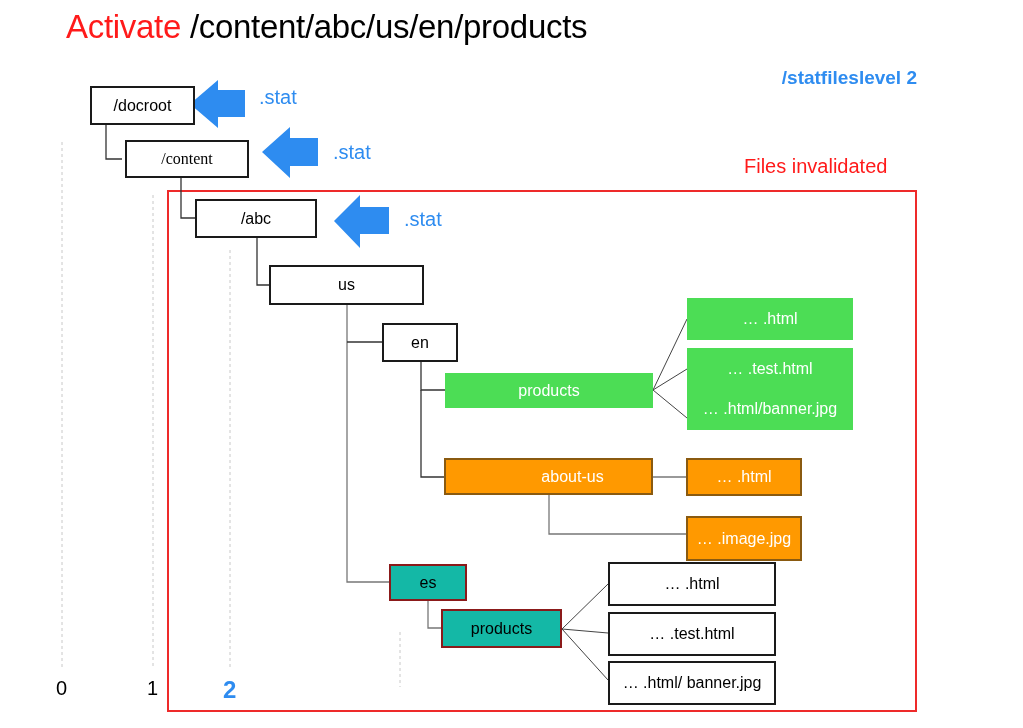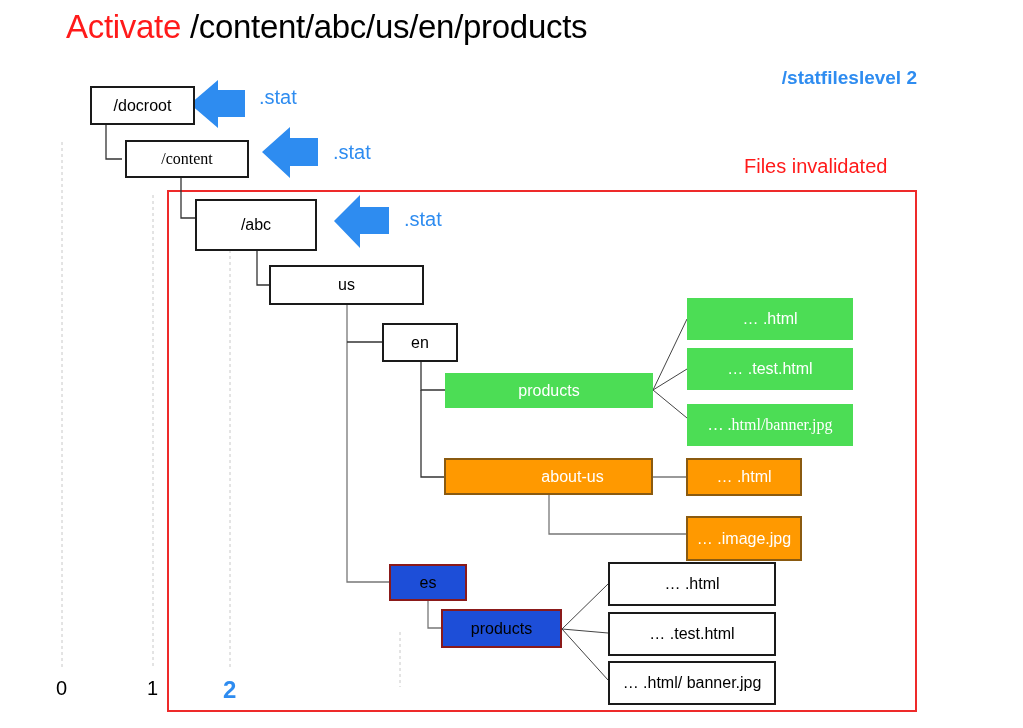--- a/index.html
+++ b/index.html
@@ -3,21 +3,21 @@
 <meta charset="utf-8">
 <style>
   html, body { margin:0; padding:0; background:#ffffff; }
   body { width:1023px; height:728px; position:relative; overflow:hidden; font-family:"Liberation Sans", "DejaVu Sans", sans-serif; }
   .title { position:absolute; left:22px; top:8px; font-size:33px; color:#000; white-space:nowrap; letter-spacing:-0.3px;margin-left:44px; }
   .title .act { color:#ff1a1a; }
   .node { position:absolute; box-sizing:border-box; display:flex; align-items:center; justify-content:center; font-size:16px; white-space:nowrap; }
   .plain { border:2px solid #1a1a1a; background:#fff; color:#000; }
   .green { background:#4cdd55; color:#fff; border:1px solid #4cdd55; }
   .orange { background:#ff9900; color:#fff; border:2px solid #8a5a10; }
-  .dred { border:2px solid #8b1a1a; background:#1d4ed8; color:#000; }
+  .dred { border:2px solid #8b1a1a; background:#14b8a6; color:#000; }
   .stat { position:absolute; color:#2e8cf0; font-size:20px; }
   .statlevel { position:absolute; right:106px; top:67px; color:#2e8cf0; font-size:19px; font-weight:bold; }
   .inval { position:absolute; left:744px; top:155px; color:#ff1a1a; font-size:20px; }
   .redbox { position:absolute; left:167px; top:190px; width:750px; height:522px; border:2px solid #ee2a2a; box-sizing:border-box; }
   .lvl { position:absolute; font-size:20px; color:#000; }
   .lvl2 { color:#2e8cf0; font-weight:bold; font-size:24px; }
   svg.lines { position:absolute; left:0; top:0; }
 </style>
 </head>
 <body>
@@ -56,27 +56,27 @@
   <polygon points="262,152 290,127 290,138 318,138 318,166 290,166 290,178" fill="#2e8cf0"></polygon>
   <polygon points="334,221 360,195 360,207 389,207 389,234 360,234 360,248" fill="#2e8cf0"></polygon>
 </svg>
 
 <div class="stat" style="left:259px;top:86px;">.stat</div>
 <div class="stat" style="left:333px;top:141px;">.stat</div>
 <div class="stat" style="left:404px;top:208px;">.stat</div>
 
 <div class="node plain" style="left:45px;top:86px;width:105px;height:39px;margin-left:45px;">/docroot</div>
 <div class="node plain" style="left:125px;top:140px;width:124px;height:38px;font-family:Liberation Serif, serif;">/content</div>
-<div class="node plain" style="left:195px;top:199px;width:122px;height:52px;">/abc</div>
+<div class="node plain" style="left:195px;top:199px;width:122px;height:39px;">/abc</div>
 <div class="node plain" style="left:269px;top:265px;width:155px;height:40px;">us</div>
 <div class="node plain" style="left:382px;top:323px;width:76px;height:39px;text-align:center;">en</div>
 <div class="node green" style="left:445px;top:373px;width:208px;height:35px;">products</div>
 <div class="node green" style="left:687px;top:298px;width:166px;height:42px;">… .html</div>
 <div class="node green" style="left:687px;top:348px;width:166px;height:42px;">… .test.html</div>
-<div class="node green" style="left:687px;top:404px;width:166px;height:42px;font-family:Liberation Serif, serif;">… .html/banner.jpg</div>
+<div class="node green" style="left:687px;top:388px;width:166px;height:42px;">… .html/banner.jpg</div>
 <div class="node orange" style="left:444px;top:458px;width:209px;height:37px;padding-left:48px;">about-us</div>
 <div class="node orange" style="left:686px;top:458px;width:116px;height:38px;">… .html</div>
 <div class="node orange" style="left:686px;top:516px;width:116px;height:45px;">… .image.jpg</div>
 <div class="node dred" style="left:389px;top:564px;width:78px;height:37px;">es</div>
 <div class="node dred" style="left:441px;top:609px;width:121px;height:39px;">products</div>
 <div class="node plain" style="left:608px;top:562px;width:168px;height:44px;">… .html</div>
 <div class="node plain" style="left:608px;top:612px;width:168px;height:44px;">… .test.html</div>
 <div class="node plain" style="left:608px;top:661px;width:168px;height:44px;">… .html/ banner.jpg</div>
 
 <div class="lvl" style="left:56px;top:677px;">0</div>

